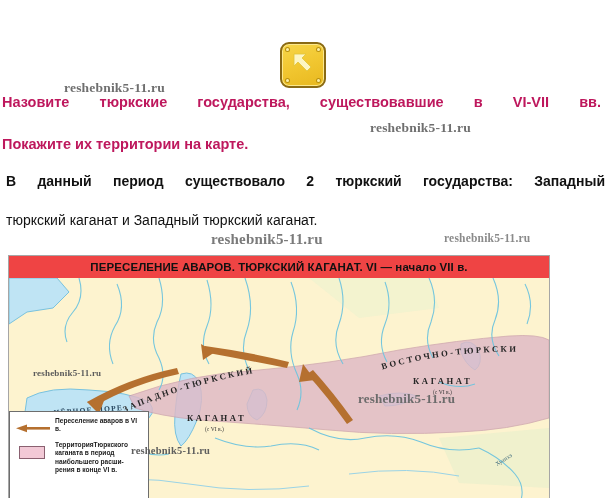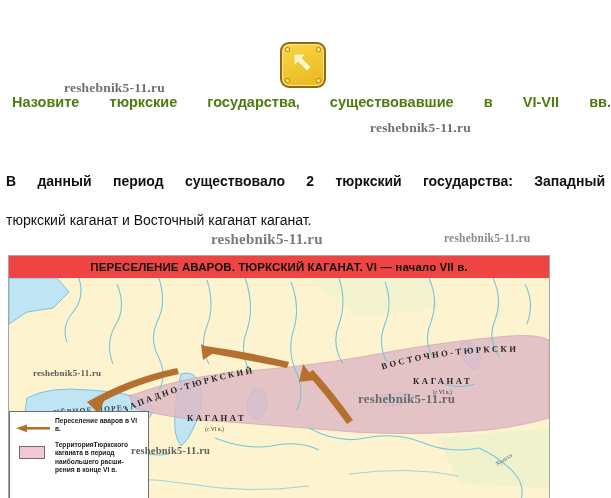--- a/index.html
+++ b/index.html
@@ -23,22 +23,22 @@
   }
   .top-icon .dot{position:absolute;width:3px;height:3px;border-radius:50%;background:#fdf0a8;box-shadow:0 0 0 1px #b8900f;}
   .top-icon .d1{left:4px;top:4px;}
   .top-icon .d2{right:4px;top:4px;}
   .top-icon .d3{left:4px;bottom:4px;}
   .top-icon .d4{right:4px;bottom:4px;}
   .top-icon svg{position:absolute;left:7px;top:6px;}
 
   
   .q-line{
-    position:absolute;left:12px;width:599px;
-    font-weight:bold;font-size:14.5px;color:#4d7c0f;
+    position:absolute;left:2px;width:599px;
+    font-weight:bold;font-size:14.5px;color:#be185d;
     text-align:justify;text-align-last:justify;
     white-space:nowrap;
   }
   .q-line.l1{top:62px;}
   .q-line.l2{top:104px;text-align-last:left;}
   .a-line{
     position:absolute;left:6px;width:599px;
     font-size:14px;color:#111;white-space:nowrap;
   }
   .a-line.l1{top:141px;text-align:justify;text-align-last:justify;font-weight:bold;}
@@ -104,23 +104,24 @@
     <span class="dot d4"></span>
     <svg width="28" height="28" viewBox="0 0 28 28">
       <path d="M5 4 L17 4 L13 8 L22 17 L18 21 L9 12 L5 16 Z" fill="#fdf6c4" stroke="#e0c43a" stroke-width="0.8"></path>
     </svg>
   </div>
 
   <div class="wm wm-a">reshebnik5-11.ru</div>
 
   <div class="q-line l1">Назовите тюркские государства, существовавшие в VI-VII вв.</div>
   <div class="wm wm-b">reshebnik5-11.ru</div>
+  <div class="q-line l2">Покажите их территории на карте.</div>
 
   <div class="a-line l1">В данный период существовало 2 тюркский государства: Западный</div>
-  <div class="a-line l2">тюркский каганат и Восточный каганат каганат.</div>
+  <div class="a-line l2">тюркский каганат и Западный тюркский каганат.</div>
 
   <div class="wm wm-c">reshebnik5-11.ru</div>
   <div class="wm wm-d">reshebnik5-11.ru</div>
 
   <div class="map">
 
     <div class="map-title">ПЕРЕСЕЛЕНИЕ АВАРОВ. ТЮРКСКИЙ КАГАНАТ. VI — начало VII в.</div>
 
     <div class="map-canvas">
       <svg width="540" height="227" viewBox="0 0 540 227">

